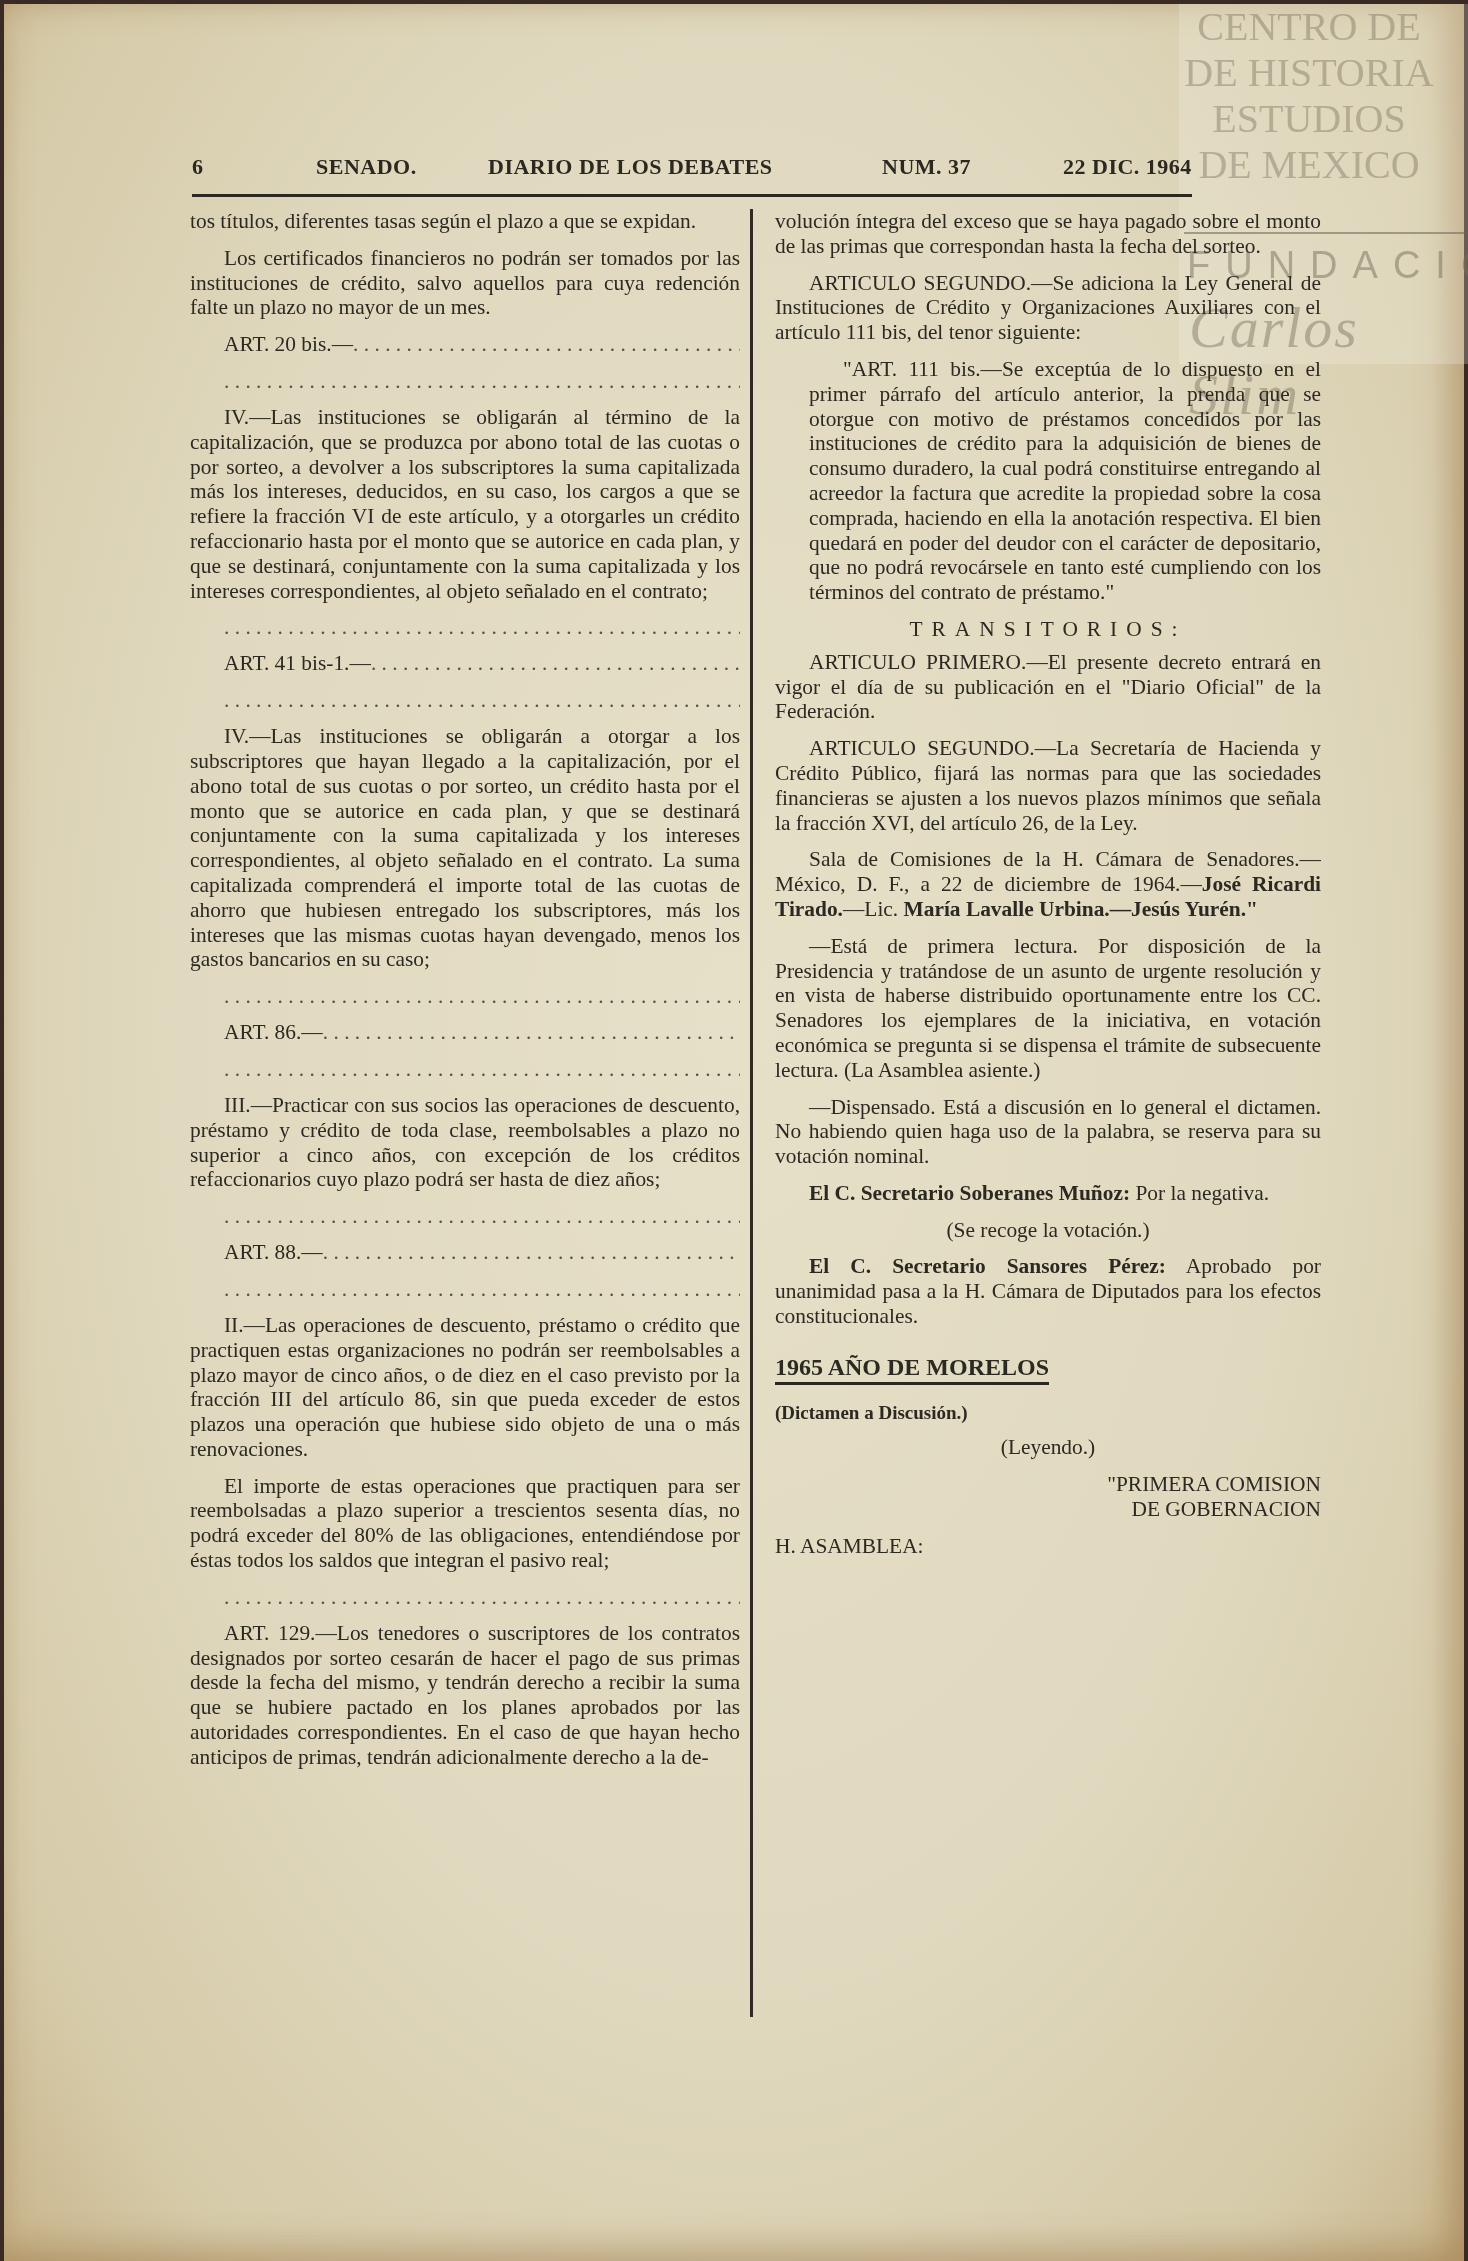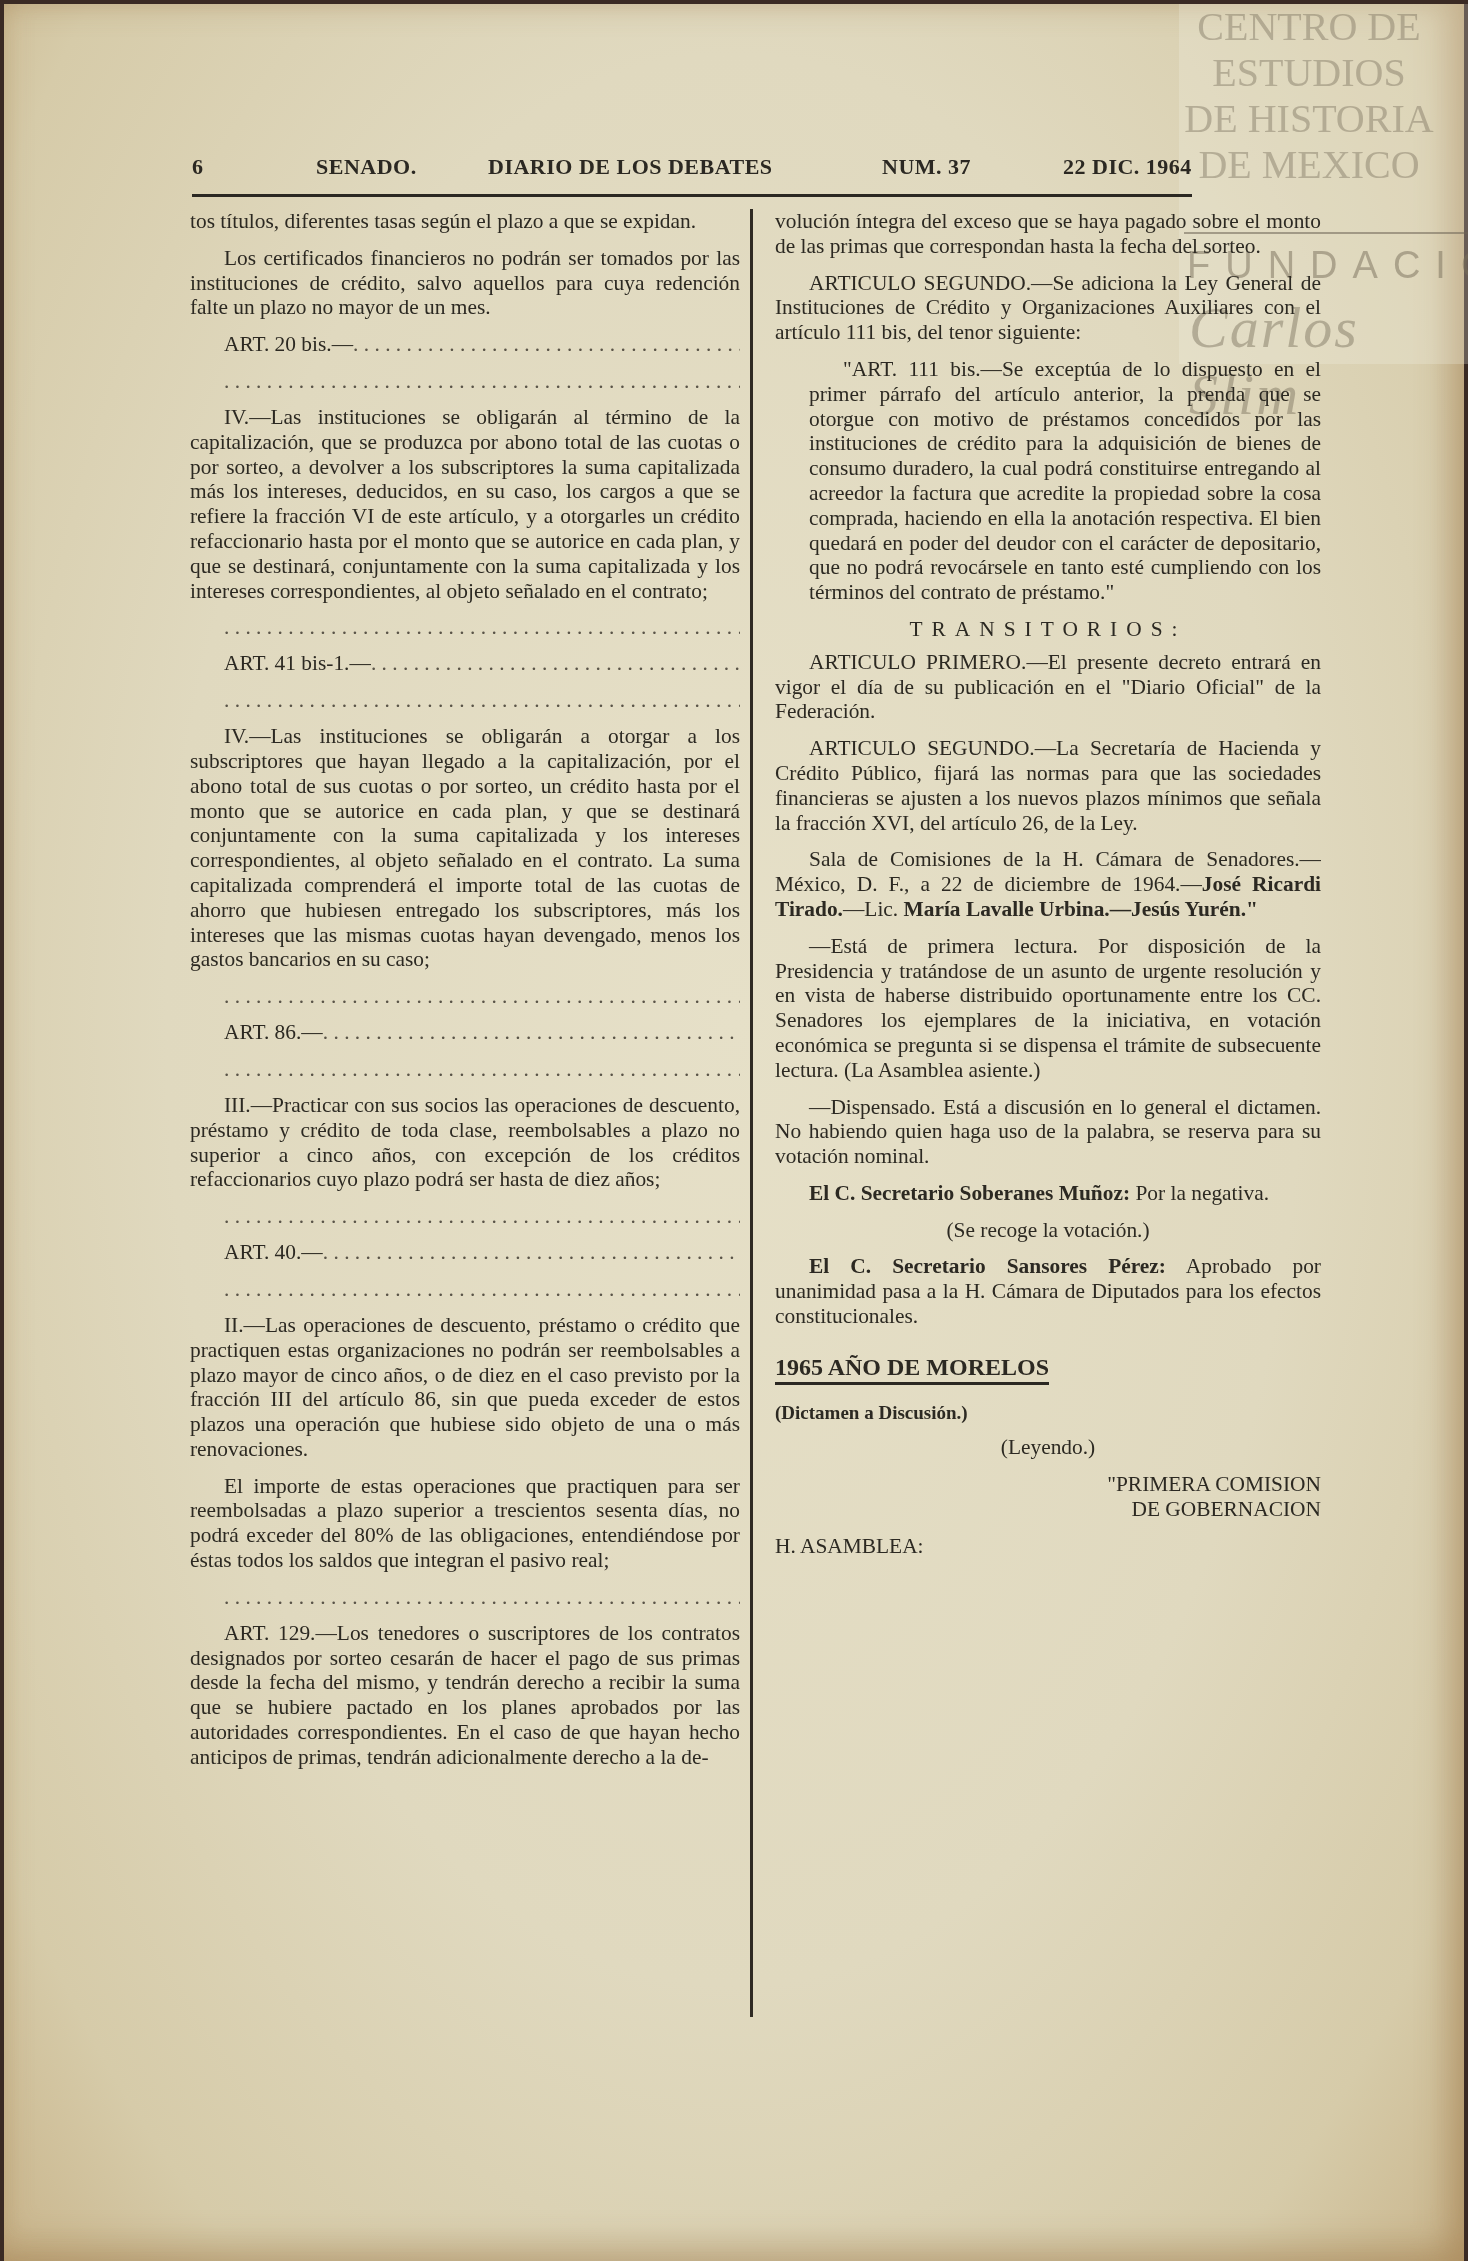--- a/index.html
+++ b/index.html
@@ -91,22 +91,22 @@
   }
 </style>
 </head>
 <body>
 
 <div class="page">
 
   <div class="wm-band"></div>
   <div class="watermark">
     <div>CENTRO DE</div>
+    <div>DE HISTORIA</div>
     <div>ESTUDIOS</div>
-    <div>DE HISTORIA</div>
     <div>DE MEXICO</div>
   </div>
   <div class="wm-line"></div>
   <div class="wm-fundacion">FUNDACIÓN</div>
   <div class="wm-sign">Carlos Slim</div>
 
   <div class="header">
     <span class="h-page">6</span>
     <span class="h-senado">SENADO.</span>
     <span class="h-diario">DIARIO DE LOS DEBATES</span>
@@ -133,21 +133,21 @@
     <p>IV.—Las instituciones se obligarán a otorgar a los subscriptores que hayan llegado a la capitalización, por el abono total de sus cuotas o por sorteo, un crédito hasta por el monto que se autorice en cada plan, y que se destinará conjuntamente con la suma capitalizada y los intereses correspondientes, al objeto señalado en el contrato. La suma capitalizada comprenderá el importe total de las cuotas de ahorro que hubiesen entregado los subscriptores, más los intereses que las mismas cuotas hayan devengado, menos los gastos bancarios en su caso;</p>
     <div class="dots"></div>
     <div class="artline">
       <span class="lbl">ART. 86.—</span>
       <span class="fill"></span>
     </div>
     <div class="dots"></div>
     <p>III.—Practicar con sus socios las operaciones de descuento, préstamo y crédito de toda clase, reembolsables a plazo no superior a cinco años, con excepción de los créditos refaccionarios cuyo plazo podrá ser hasta de diez años;</p>
     <div class="dots"></div>
     <div class="artline">
-      <span class="lbl">ART. 40.—</span>
+      <span class="lbl">ART. 88.—</span>
       <span class="fill"></span>
     </div>
     <div class="dots"></div>
     <p>II.—Las operaciones de descuento, préstamo o crédito que practiquen estas organizaciones no podrán ser reembolsables a plazo mayor de cinco años, o de diez en el caso previsto por la fracción III del artículo 86, sin que pueda exceder de estos plazos una operación que hubiese sido objeto de una o más renovaciones.</p>
     <p>El importe de estas operaciones que practiquen para ser reembolsadas a plazo superior a trescientos sesenta días, no podrá exceder del 80% de las obligaciones, entendiéndose por éstas todos los saldos que integran el pasivo real;</p>
     <div class="dots"></div>
     <p>ART. 129.—Los tenedores o suscriptores de los contratos designados por sorteo cesarán de hacer el pago de sus primas desde la fecha del mismo, y tendrán derecho a recibir la suma que se hubiere pactado en los planes aprobados por las autoridades correspondientes. En el caso de que hayan hecho anticipos de primas, tendrán adicionalmente derecho a la de-</p>
   </div>
 
   <div class="divider"></div>

